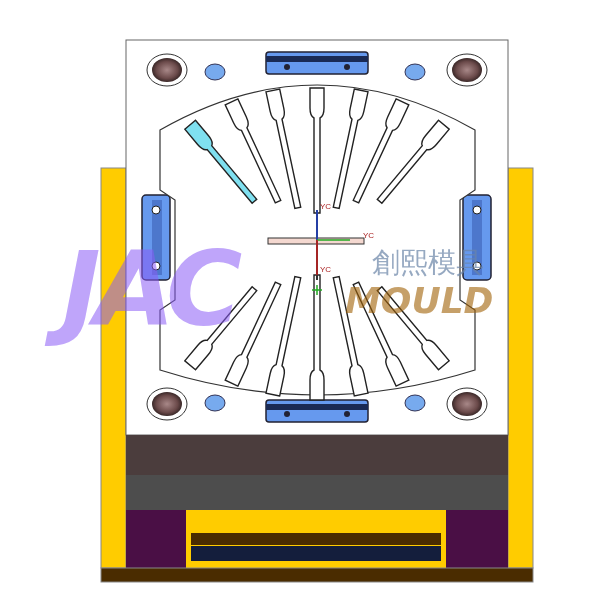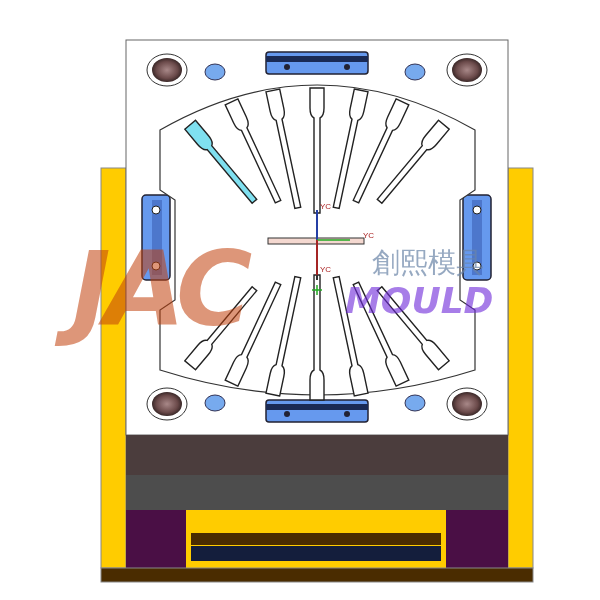--- a/index.html
+++ b/index.html
@@ -131,16 +131,16 @@
   <line x1="317" y1="240" x2="350" y2="240" stroke="#22aa22" stroke-width="1.5"></line>
   <line x1="317" y1="240" x2="317" y2="275" stroke="#cc2222" stroke-width="1.5"></line>
   <line x1="317" y1="285" x2="317" y2="295" stroke="#22aa22" stroke-width="1.5"></line>
   <line x1="312" y1="290" x2="322" y2="290" stroke="#22aa22" stroke-width="1.5"></line>
 </svg>
 
 <div class="abs" style="left:320px;top:202px;font-size:8px;color:#aa2222;">YC</div>
 <div class="abs" style="left:363px;top:231px;font-size:8px;color:#aa2222;">YC</div>
 <div class="abs" style="left:320px;top:265px;font-size:8px;color:#aa2222;">YC</div>
 
-<div class="abs wm-text" style="left:72px;top:228px;font-size:104px;font-weight:bold;font-style:italic;color:#c2410c;opacity:.55;letter-spacing:-6px;">JAC</div>
+<div class="abs wm-text" style="left:62px;top:228px;font-size:104px;font-weight:bold;font-style:italic;color:#8b5cf6;opacity:.55;letter-spacing:-6px;">JAC</div>
 <div class="abs wm-text" style="left:372px;top:244px;font-size:28px;color:#6b85a8;opacity:.7;">創熙模具</div>
-<div class="abs wm-text" style="left:345px;top:280px;font-size:36px;font-weight:bold;font-style:italic;color:#6d28d9;opacity:.6;">MOULD</div>
+<div class="abs wm-text" style="left:345px;top:280px;font-size:36px;font-weight:bold;font-style:italic;color:#a16207;opacity:.6;">MOULD</div>
 </div>
 
 </body></html>

